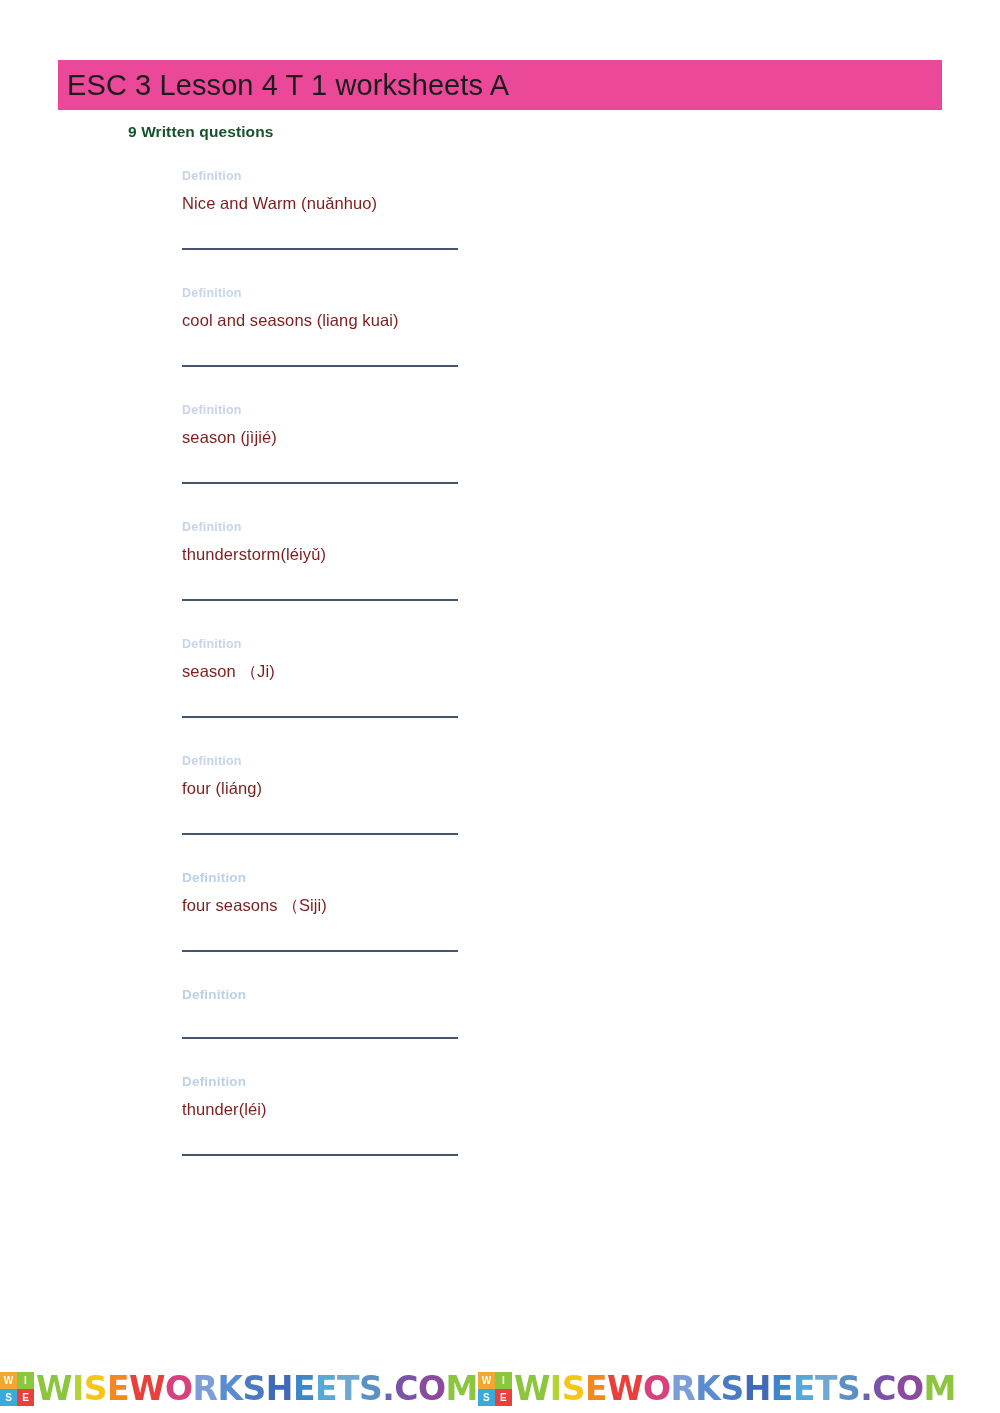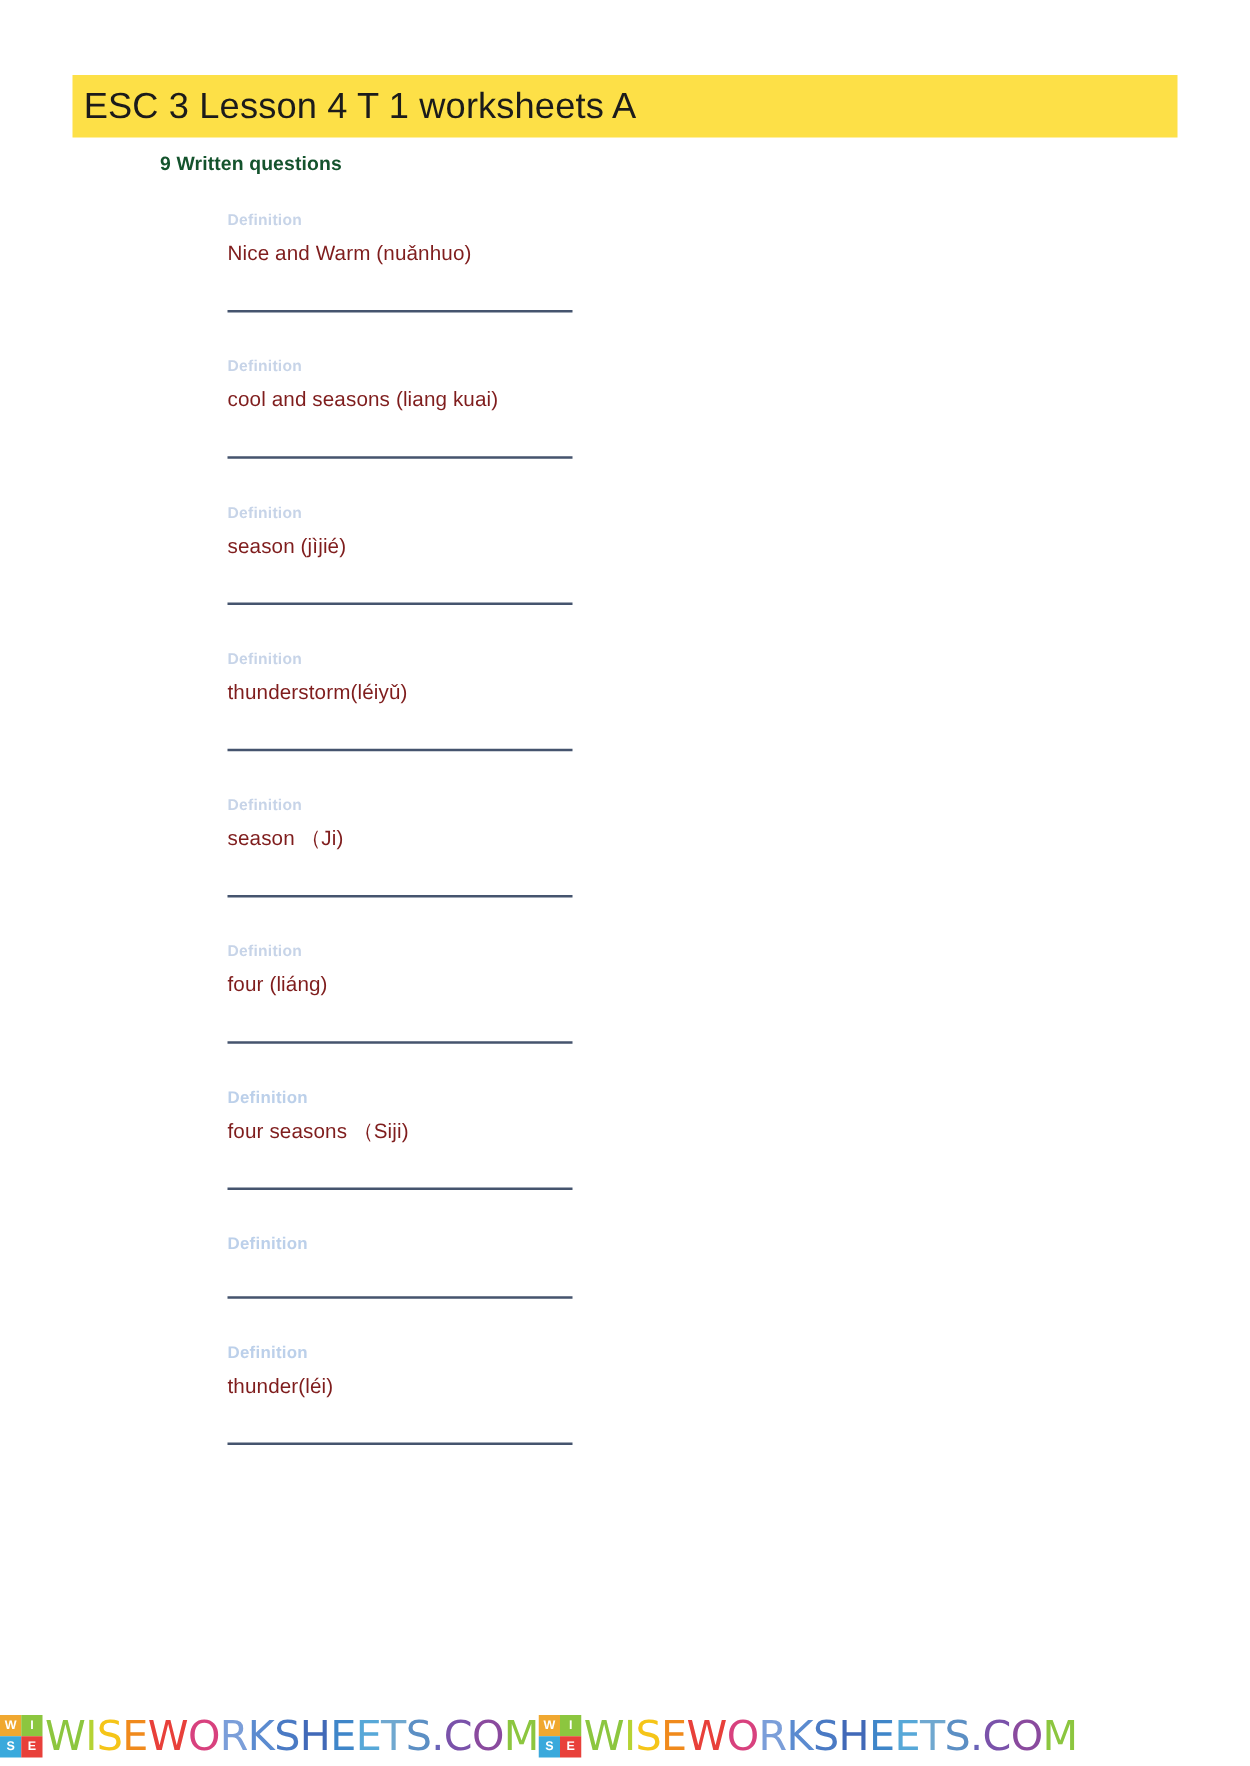--- a/index.html
+++ b/index.html
@@ -15,21 +15,21 @@
     overflow: hidden;
   }
 
   
   .title-banner {
     position: absolute;
     left: 58px;
     top: 60px;
     width: 884px;
     height: 50px;
-    background: #fde047;
+    background: #ec4899;
     display: flex;
     align-items: center;
   }
   .title-text {
     font-size: 29px;
     color: #1b1b1b;
     font-weight: 400;
     letter-spacing: 0.1px;
     padding-left: 9px;
     white-space: nowrap;
@@ -127,21 +127,21 @@
     line-height: 1;
   }
   .wm-cell-w { background: #f0a830; }
   .wm-cell-i { background: #8cc63f; }
   .wm-cell-s { background: #3aa9dc; }
   .wm-cell-e { background: #e8403a; }
 
   .wm-text {
     font-family: "DejaVu Sans", sans-serif;
     font-size: 33px;
-    font-weight: normal;
+    font-weight: bold;
     letter-spacing: -0.5px;
     white-space: nowrap;
     line-height: 44px;
   }
   .wm-text span {
     display: inline-block;
   }
   
   .c1 { color: #8cc63f; }
   .c2 { color: #b5d334; }

